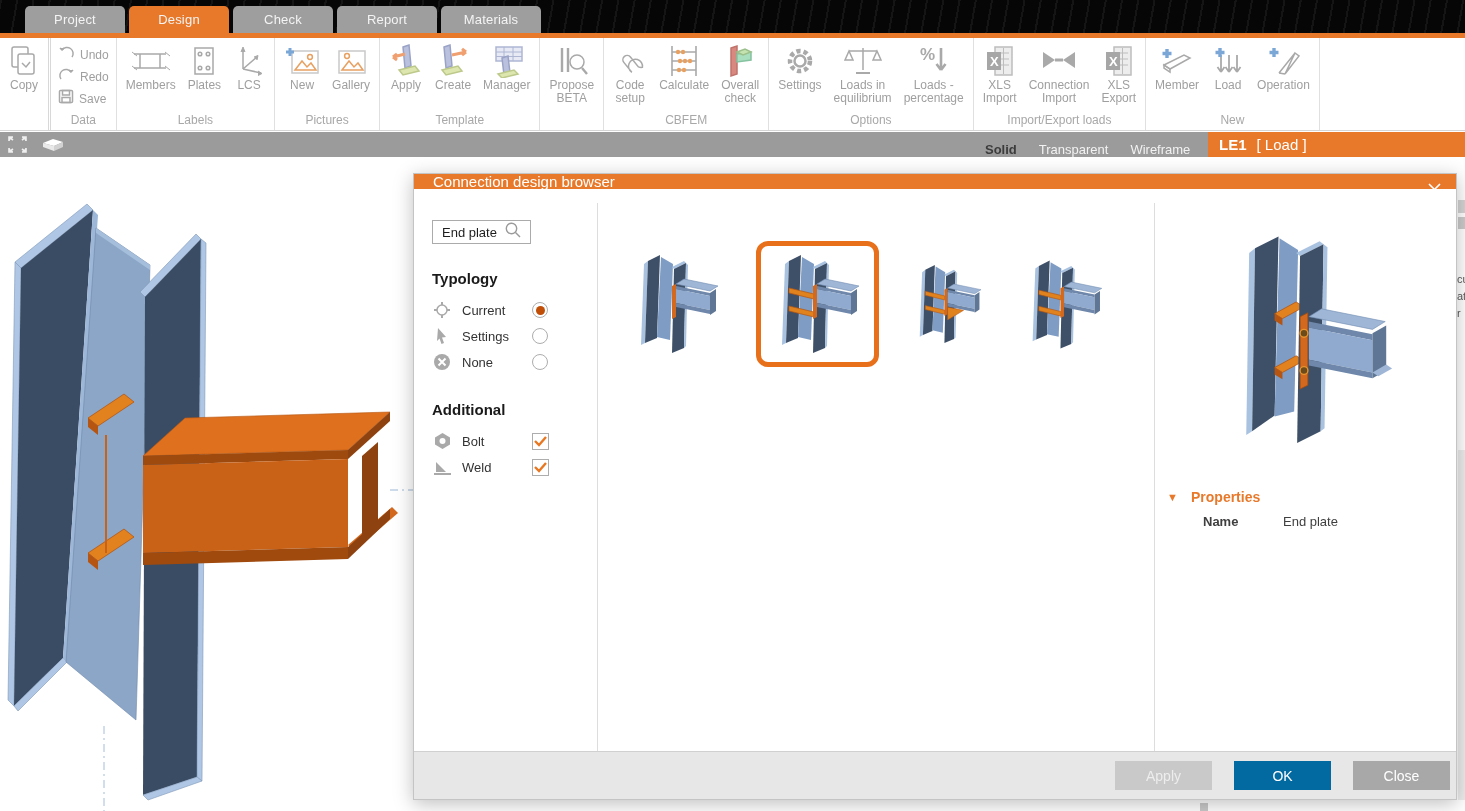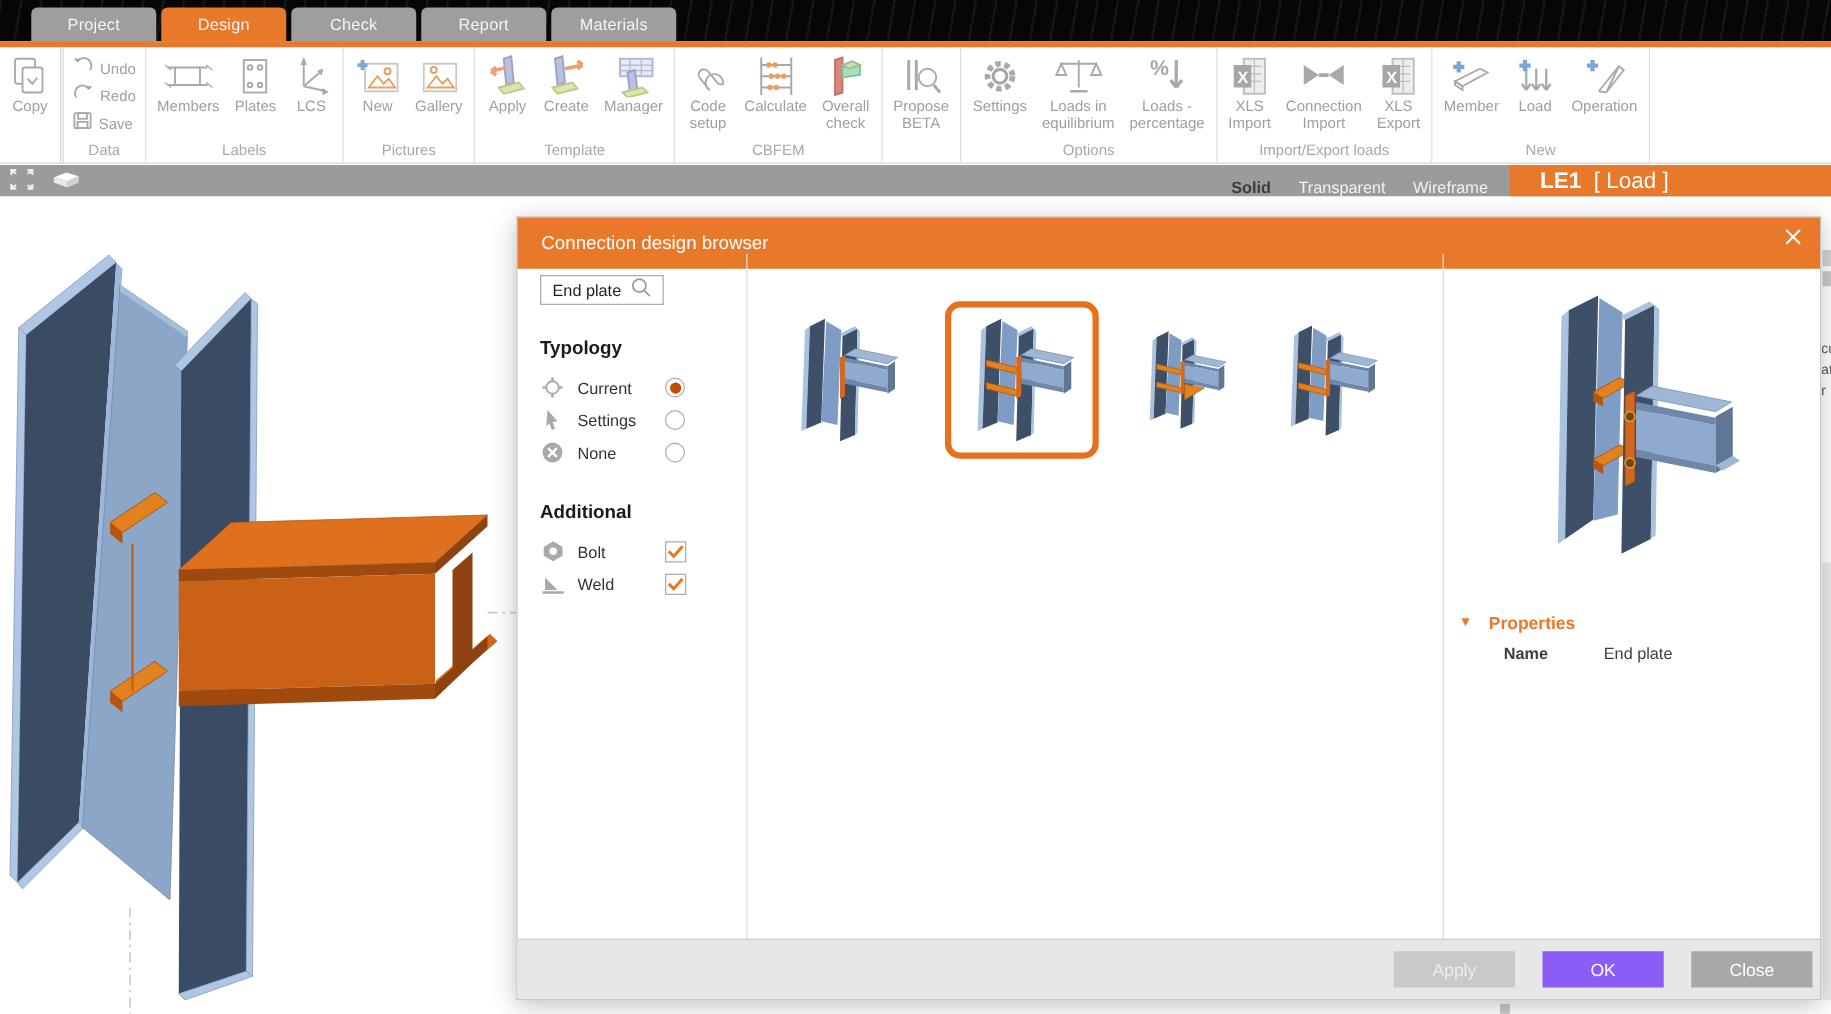--- a/index.html
+++ b/index.html
@@ -34,36 +34,36 @@
   .rsitem { display:flex; align-items:center; gap:5px; height:19px; }
   .rsitem .rlbl { font-size:12px; color:#9F9F9F; }
 
   
   .viewbar { position:absolute; left:0; top:132px; width:1465px; height:25px; background:#9B9B9B;
     display:flex; align-items:flex-end; }
   .vb-icons { display:flex; align-items:center; gap:14px; padding-left:8px; }
   .vb-modes { position:absolute; left:985px; display:flex; gap:22px; font-size:13px; color:#F2F2F2; }
   .vb-mode.active { color:#3C3C3C; font-weight:bold; }
   .vb-load { position:absolute; left:1208px; top:0; width:257px; height:25px; background:var(--orange);
-    color:#fff; font-size:18px; display:flex; align-items:center; gap:10px; padding-left:24px; }
+    color:#fff; font-size:15px; display:flex; align-items:center; gap:10px; padding-left:11px; }
   .vb-load b { font-weight:bold; }
 
   
   .scene { position:absolute; left:0; top:160px; }
   .sliver { position:absolute; left:1457px; top:173px; width:8px; height:627px; background:#fff; overflow:hidden; }
   .sliver .blk1 { position:absolute; left:1px; top:27px; width:7px; height:13px; background:#D4D4D4; }
   .sliver .blk2 { position:absolute; left:1px; top:44px; width:7px; height:12px; background:#CBCBCB; }
   .sliver .txt { position:absolute; left:0; top:98px; font-size:11px; color:#5A5A5A; line-height:17px; }
   .sliver .blk3 { position:absolute; left:1px; top:277px; width:7px; height:350px; background:#ECECEC; }
   .nub { position:absolute; left:1200px; top:803px; width:8px; height:8px; background:#C9C9C9; }
 
   
   .dialog { position:absolute; left:413px; top:173px; width:1044px; height:627px; background:#fff;
     border:1px solid #C4C4C4; box-shadow:0 4px 18px rgba(0,0,0,.25); }
-  .dlg-title { height:41px; background:var(--orange); color:#fff; font-size:15px;
+  .dlg-title { height:15px; background:var(--orange); color:#fff; font-size:15px;
     display:flex; align-items:center; padding-left:19px; position:relative; }
   .dlg-close { position:absolute; right:12px; top:5px; width:20px; height:20px; display:flex;
     align-items:center; justify-content:center; cursor:pointer; }
   .dlg-body { position:absolute; left:0; top:29px; right:0; bottom:48px; display:flex; }
   .panel-left { width:184px; border-right:1px solid #DDDDDD; padding:17px 0 0 18px; }
   .searchbox { width:99px; height:24px; border:1px solid #ABABAB; display:flex; align-items:center;
     background:#fff; padding:0 6px 0 9px; }
   .searchbox input { border:none; outline:none; width:62px; font-size:13px; color:#1E1E1E;
     font-family:"Liberation Sans",sans-serif; background:transparent; }
   .sec-head { font-size:15px; font-weight:bold; color:#1A1A1A; margin:26px 0 10px 0; }
@@ -87,21 +87,21 @@
   .props-head .tri { color:var(--orange); font-size:11px; width:24px; }
   .props-head .ph { color:var(--orange); font-size:14px; font-weight:bold; }
   .prop-row { display:flex; margin-left:48px; font-size:13px; color:#3F3F3F; line-height:18px;gap:35px; }
   .prop-row .pl { font-weight:bold; width:45px; }
 
   .dlg-footer { position:absolute; left:0; bottom:0; right:0; height:48px; background:#E7E7E7;
     border-top:1px solid #D0D0D0; display:flex; align-items:center; justify-content:flex-end;
     gap:22px; padding-right:6px; }
   .btn { width:97px; height:29px; border:none; font-size:14px; font-family:"Liberation Sans",sans-serif; cursor:pointer; }
   .btn.disabled { background:#C9C9C9; color:#EDEDED; }
-  .btn.primary { background:#8b5cf6; color:#fff; }
+  .btn.primary { background:#0369a1; color:#fff; }
   .btn.plain { background:#A8A8A8; color:#fff; }
 </style>
 </head>
 <body>
 
 <div class="titlebar">
   <div class="tabs">
       <div class="tab">Project</div>
       <div class="tab active">Design</div>
       <div class="tab">Check</div>
@@ -245,20 +245,36 @@
               <rect x="8" y="3" width="26" height="14" fill="#E7EAF5" stroke="#AEB6D4"></rect>
               <path d="M8,8 H34 M8,12.5 H34 M16,3 V17 M25,3 V17" stroke="#AEB6D4" stroke-width="1"></path>
               <polygon points="14,14 20,12 22,29 16,31" fill="#B9C1DE" stroke="#9AA3C6"></polygon>
               <polygon points="10,30 26,26 30,30 14,34" fill="#DCE6AE" stroke="#BCC98A"></polygon>
             </svg>
           </span>
           <span class="rlbl">Manager</span>
         </div>
       </div>
       <div class="glabel">Template</div>
+    </div>
+    <div class="rgroup">
+      <div class="items">
+        <div class="ritem">
+          <span class="ric">
+            <svg width="32" height="34" viewBox="0 0 32 34" fill="none" stroke="#A9A9A9" stroke-width="1.5">
+              <path d="M6,4 V28 M12,4 V28" stroke-width="2.4"></path>
+              <circle cx="21" cy="18" r="7"></circle>
+              <line x1="26" y1="24" x2="31" y2="30" stroke-width="2.4"></line>
+            </svg>
+          </span>
+          <span class="rlbl">Propose
+BETA</span>
+        </div>
+      </div>
+      <div class="glabel"></div>
     </div>
     <div class="rgroup">
       <div class="items">
         <div class="ritem">
           <span class="ric">
             <svg width="34" height="34" viewBox="0 0 34 34" fill="none" stroke="#A9A9A9" stroke-width="1.5">
               <path d="M22,4 a7,7 0 1 0 6,10 l-9,9 a4,4 0 0 1 -6,-6 l9,-9 a7,7 0 0 0 0,-4z" transform="rotate(96 17 17)"></path>
             </svg>
           </span>
           <span class="rlbl">Code
@@ -285,36 +301,20 @@
               <polygon points="6,4 12,2 12,30 6,32" fill="#D98880" stroke="#C0736B"></polygon>
               <polygon points="12,10 26,8 26,16 12,18" fill="#A9DFBF" stroke="#85C2A0"></polygon>
               <polygon points="12,8 20,5 26,8 18,11" fill="#C5E3B0" stroke="#9CC08B"></polygon>
             </svg>
           </span>
           <span class="rlbl">Overall
 check</span>
         </div>
       </div>
       <div class="glabel">CBFEM</div>
-    </div>
-    <div class="rgroup">
-      <div class="items">
-        <div class="ritem">
-          <span class="ric">
-            <svg width="32" height="34" viewBox="0 0 32 34" fill="none" stroke="#A9A9A9" stroke-width="1.5">
-              <path d="M6,4 V28 M12,4 V28" stroke-width="2.4"></path>
-              <circle cx="21" cy="18" r="7"></circle>
-              <line x1="26" y1="24" x2="31" y2="30" stroke-width="2.4"></line>
-            </svg>
-          </span>
-          <span class="rlbl">Propose
-BETA</span>
-        </div>
-      </div>
-      <div class="glabel"></div>
     </div>
     <div class="rgroup">
       <div class="items">
         <div class="ritem">
           <span class="ric">
             <svg width="34" height="34" viewBox="0 0 34 34" fill="none" stroke="#A9A9A9" stroke-width="1.5">
               <circle cx="17" cy="17" r="10" stroke-width="4.5" stroke-dasharray="4.2 3"></circle>
               <circle cx="17" cy="17" r="5.5" fill="#fff" stroke-width="2.5"></circle>
             </svg>
           </span>

